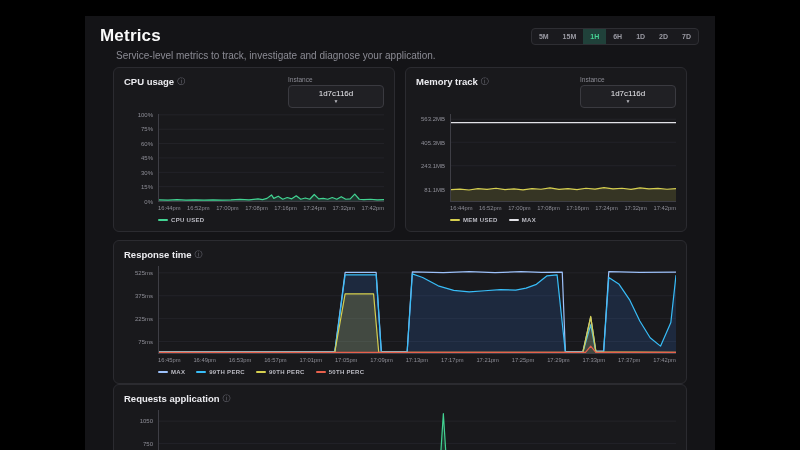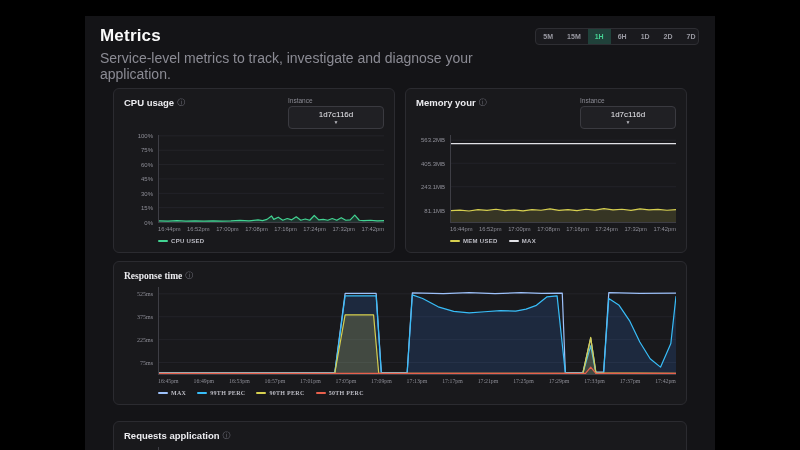--- a/index.html
+++ b/index.html
@@ -5,21 +5,21 @@
   html,body{margin:0;padding:0;background:#000;}
   body{width:800px;height:450px;position:relative;overflow:hidden;
        font-family:"Liberation Sans",sans-serif;}
   .stage{position:absolute;left:85px;top:16px;width:630px;height:450px;
          background:#141417;overflow:hidden;}
 
   
   .page-head{display:flex;justify-content:space-between;align-items:flex-start;
              padding:10px 16px 4px 15px;}
   .page-title{font-size:17px;font-weight:700;color:#fafafa;margin:0;letter-spacing:.2px;}
-  .page-subtitle{font-size:14px;color:#8b8b94;margin-top:4px;}
+  .page-subtitle{font-size:10px;color:#8b8b94;margin-top:4px;margin-left:16px;}
   .time-sel{display:flex;border:1px solid #2e2e33;background:#1a1a1e;border-radius:4px;
             overflow:hidden;margin-top:2px;}
   .time-btn{font-family:inherit;font-size:7px;font-weight:700;color:#9a9aa3;background:transparent;
             border:none;padding:4px 7px;cursor:pointer;line-height:1;}
   .time-btn.sel{background:#20413a;color:#45d393;}
 
   
   .cards{padding:2px 28px 0 28px;}
   .grid2{display:flex;gap:10px;margin-bottom:8px;}
   .card{background:#19191c;border:1px solid #2b2b30;border-radius:6px;
@@ -130,21 +130,21 @@
                 <span class="leg-swatch" style="background: rgb(66, 211, 146);"></span>
                 <span>CPU USED</span>
               </span>
             </div>
         </div>
       </section>
 
       <section class="card h76">
         <div class="card-head">
           <div class="card-title">
-            <span>Memory your</span>
+            <span>Memory track</span>
             <span class="info">ⓘ</span>
           </div>
           <div class="inst">
             <div class="inst-label">Instance</div>
             <div class="inst-box">
               <span>1d7c116d</span>
               <span class="caret">▼</span>
             </div>
           </div>
         </div>
@@ -186,21 +186,21 @@
               <span class="leg-item">
                 <span class="leg-swatch" style="background: rgb(226, 226, 231);"></span>
                 <span>MAX</span>
               </span>
             </div>
         </div>
       </section>
 
     </div>
 
-    <section class="card" style="margin-bottom:16px;font-family:Liberation Serif, serif;">
+    <section class="card" style="margin-bottom:0;">
       <div class="card-head">
         <div class="card-title">
           <span>Response time</span>
           <span class="info">ⓘ</span>
         </div>
       </div>
       <div>
         <div class="chart-row" style="height:88px;">
           <div class="ylabels">
               <span class="ylabel" style="top: 7.9%;">525ms</span>

